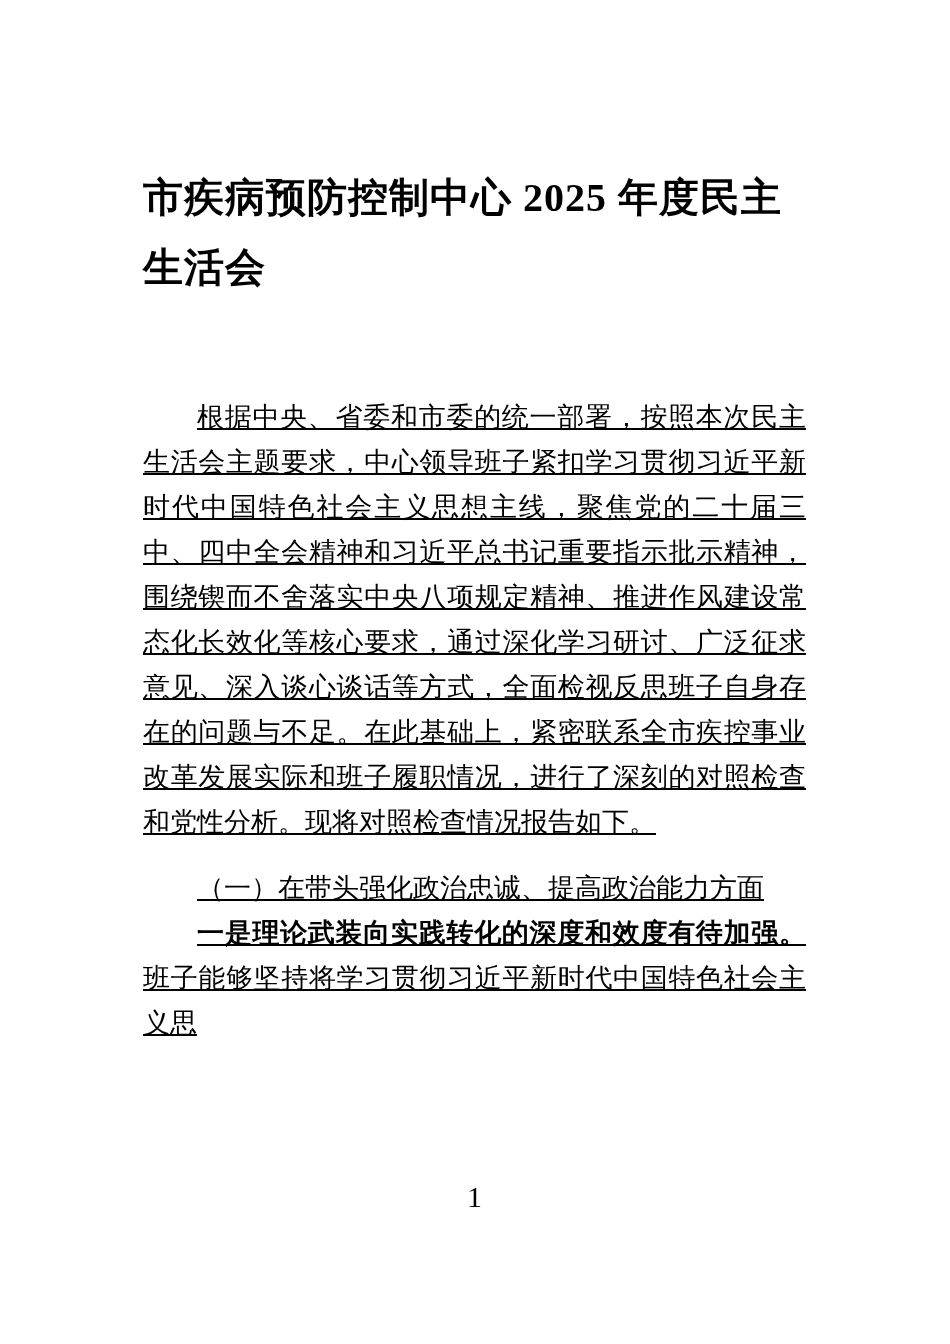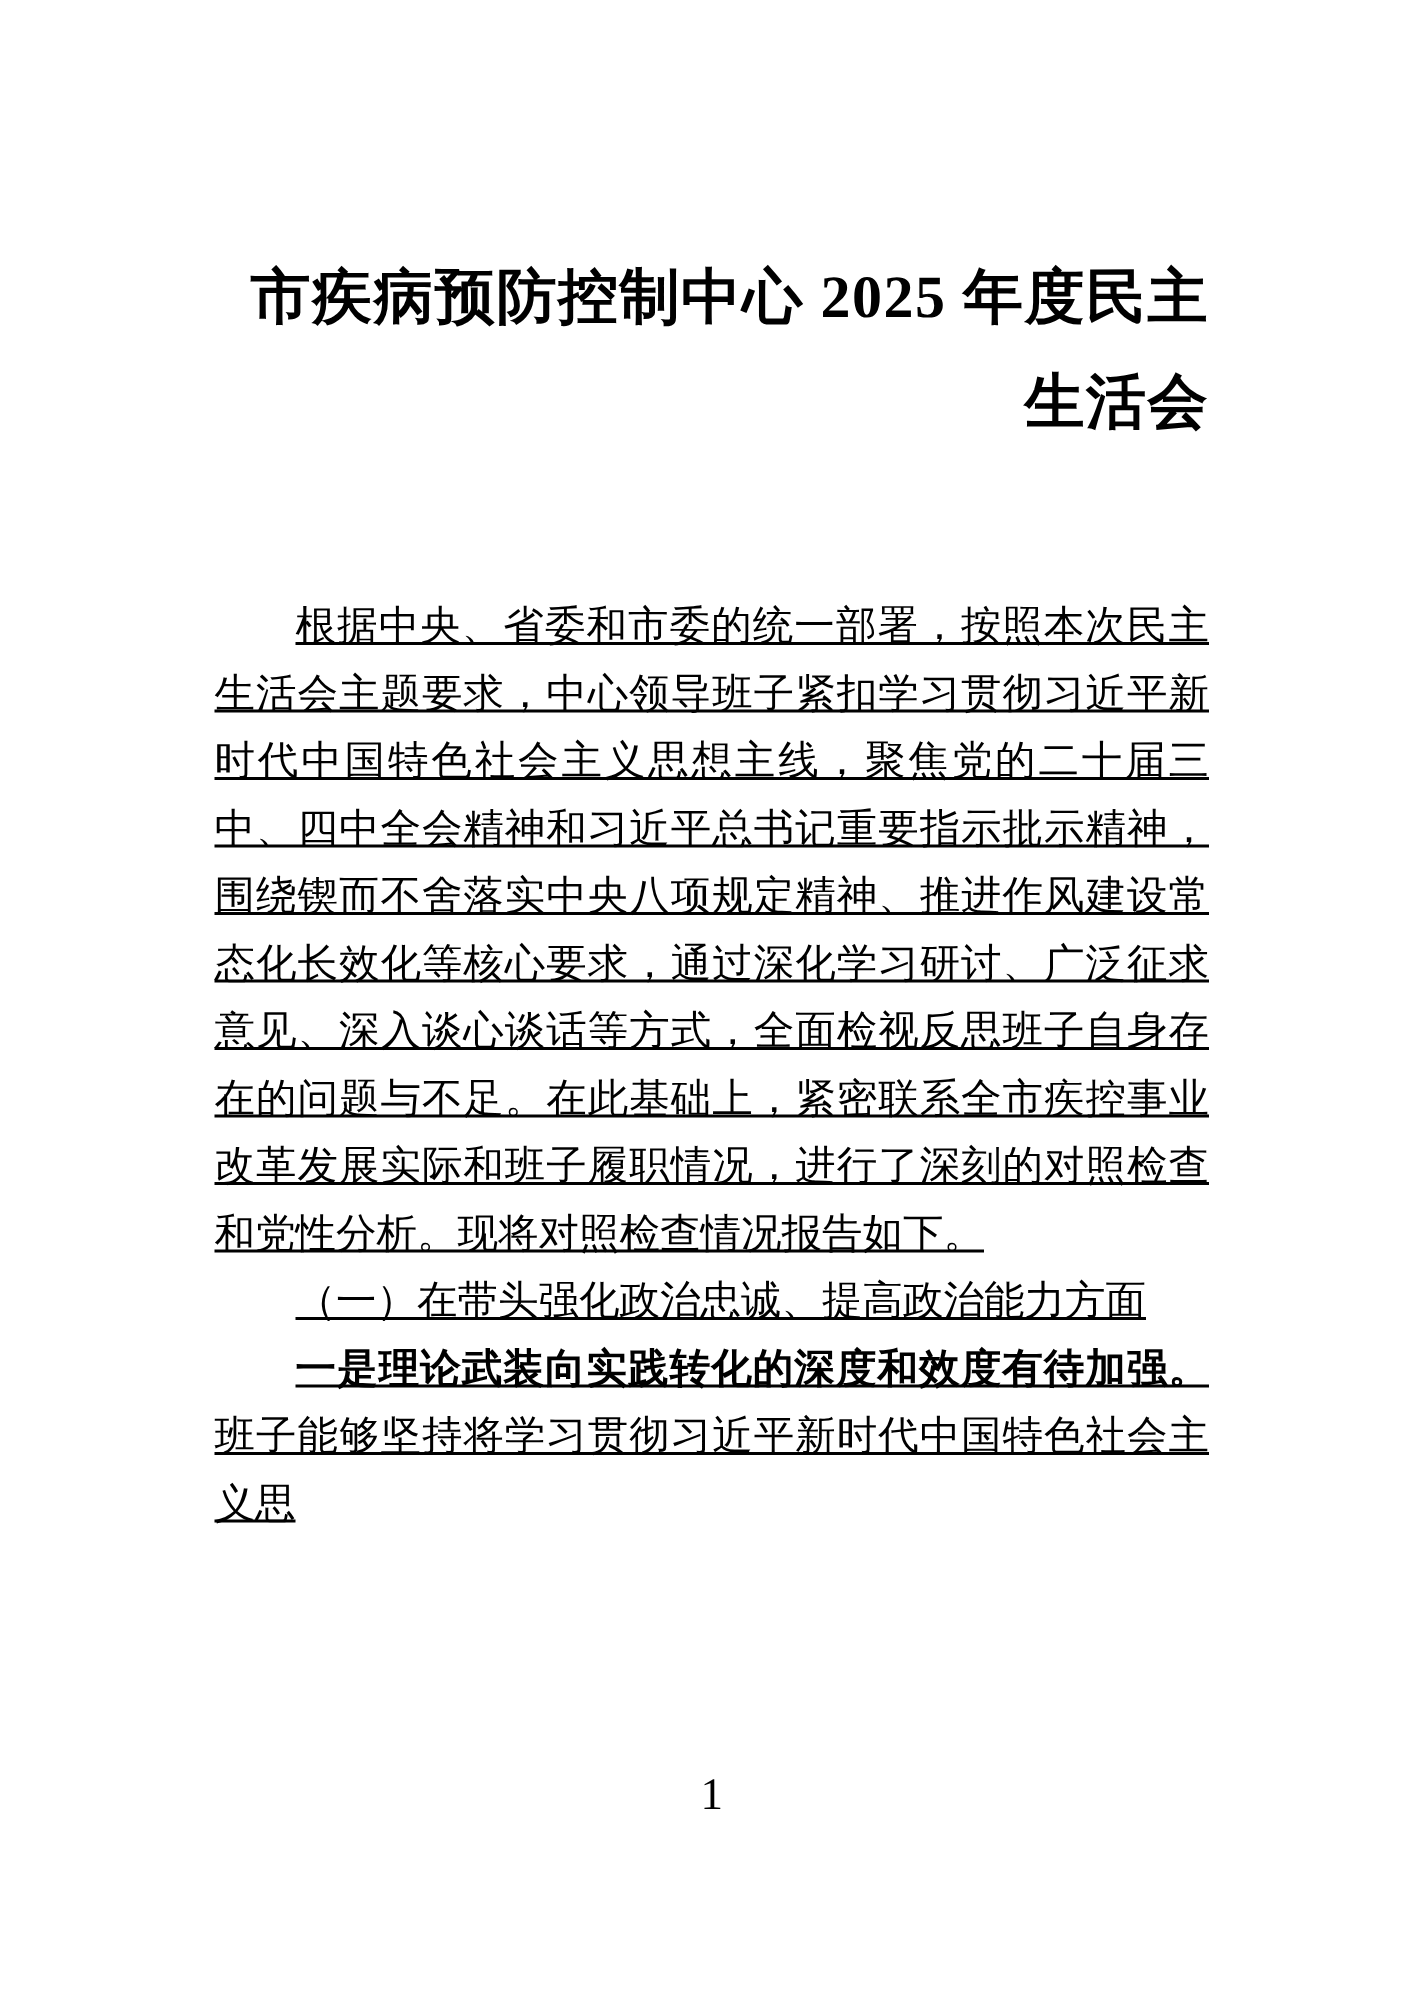--- a/index.html
+++ b/index.html
@@ -15,21 +15,21 @@
     overflow: hidden;
   }
   .content {
     position: absolute;
     left: 143px;
     top: 0;
     width: 663px;
   }
   .doc-title {
     padding-top: 163px;
-    text-align: right;
+    text-align: left;
     font-weight: bold;
     font-size: 40px;
     line-height: 70px;
     font-family: "Liberation Serif", serif;
     letter-spacing: 1px;
   }
   .doc-body {
     margin-top: 92px;
     font-size: 27px;
     line-height: 45px;
@@ -47,20 +47,21 @@
     text-indent: 2em;
     font-size: 27px;
     line-height: 45px;
   }
   .heading-kai {
     font-family: "Liberation Serif", serif;
     font-weight: normal;
     text-indent: 2em;
     font-size: 27px;
     line-height: 45px;
+    margin-top: 21px;
   }
   .lead-bold {
     font-weight: bold;
     font-family: "Liberation Sans", sans-serif;
   }
   .page-footer {
     position: absolute;
     left: 143px;
     width: 663px;
     top: 1180px;

